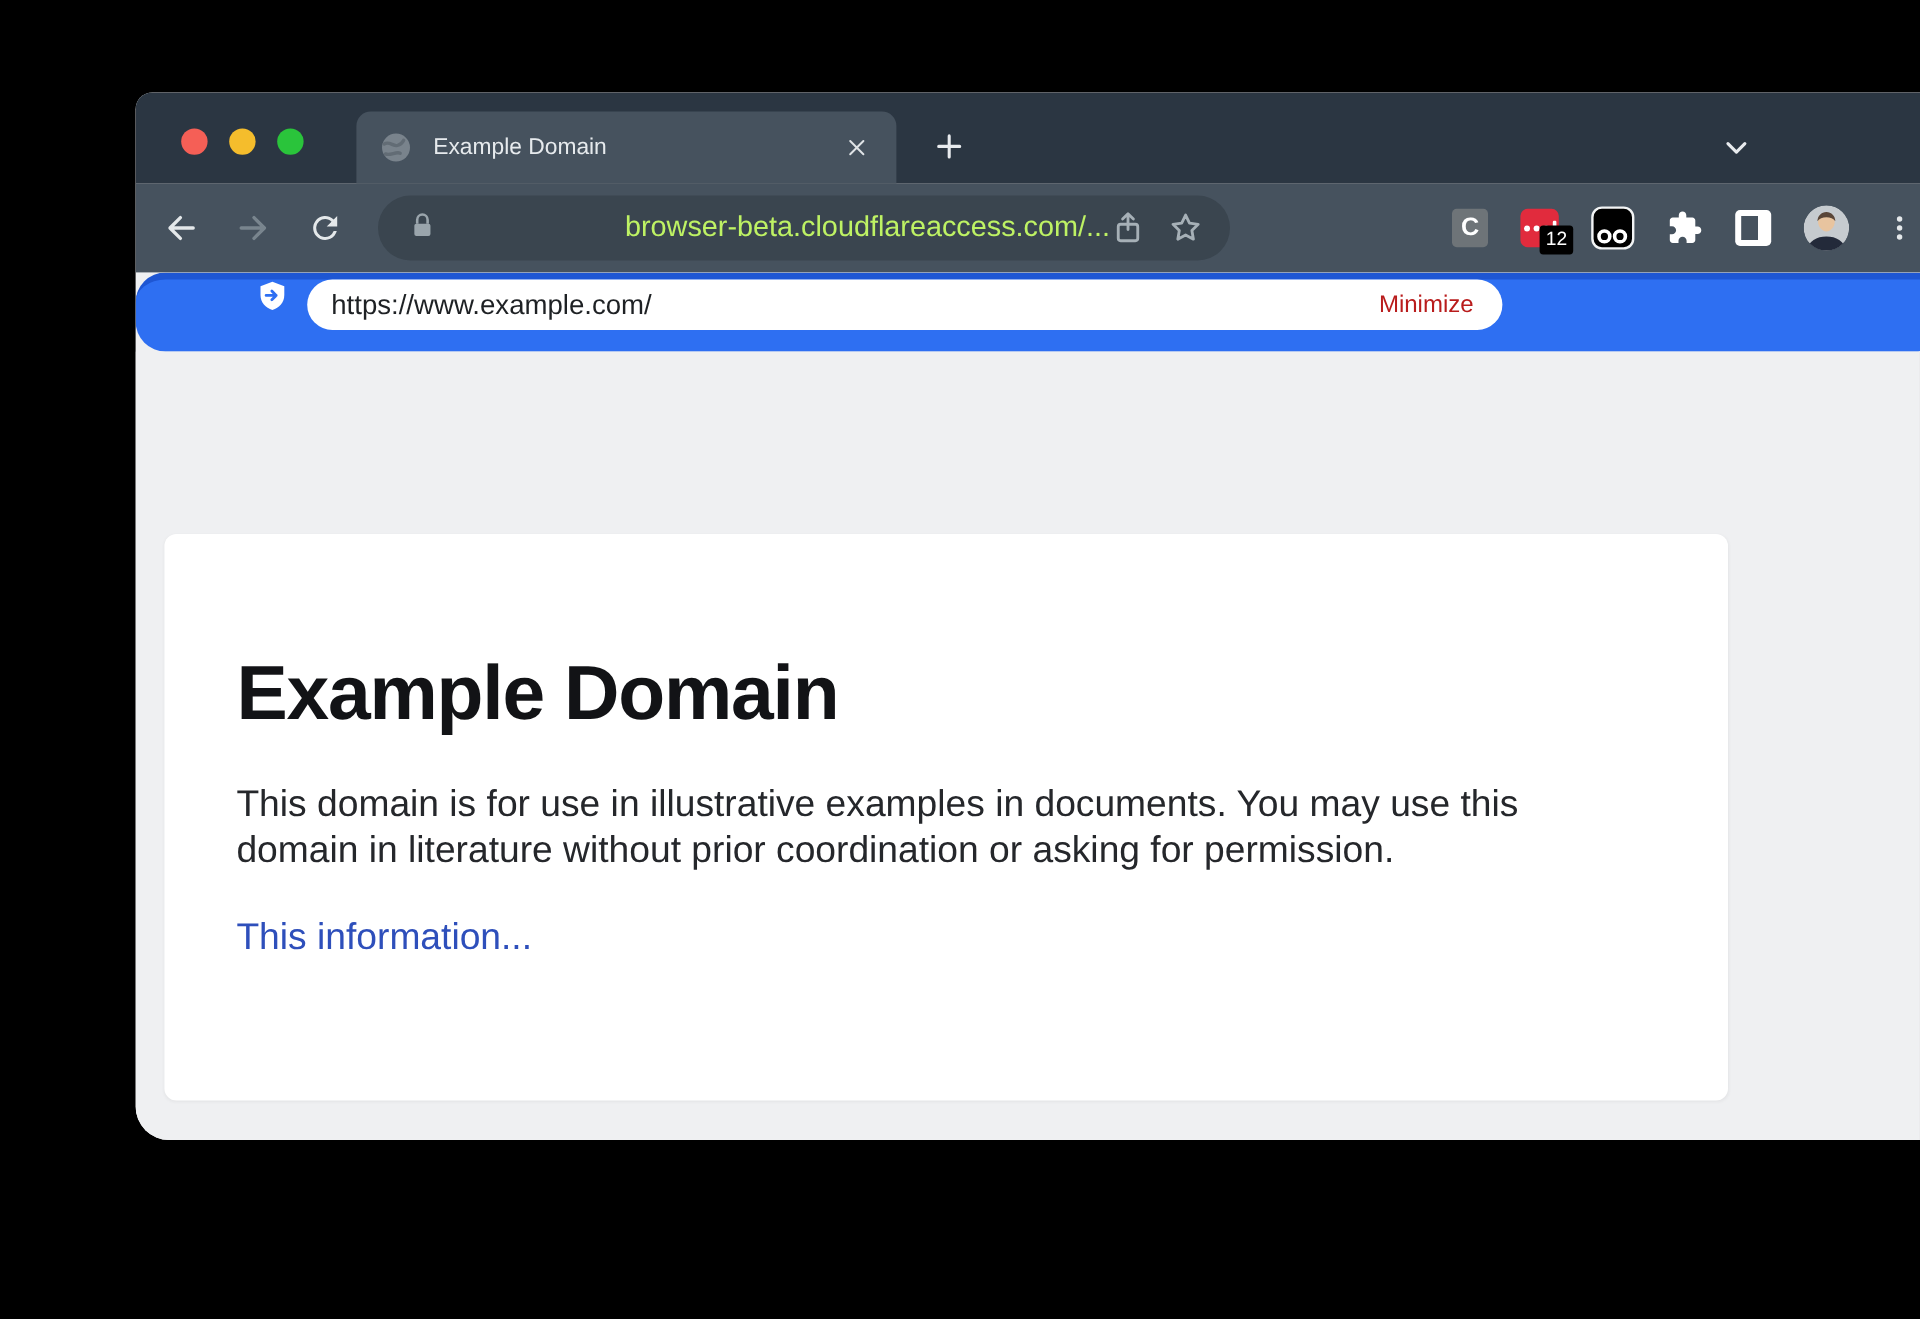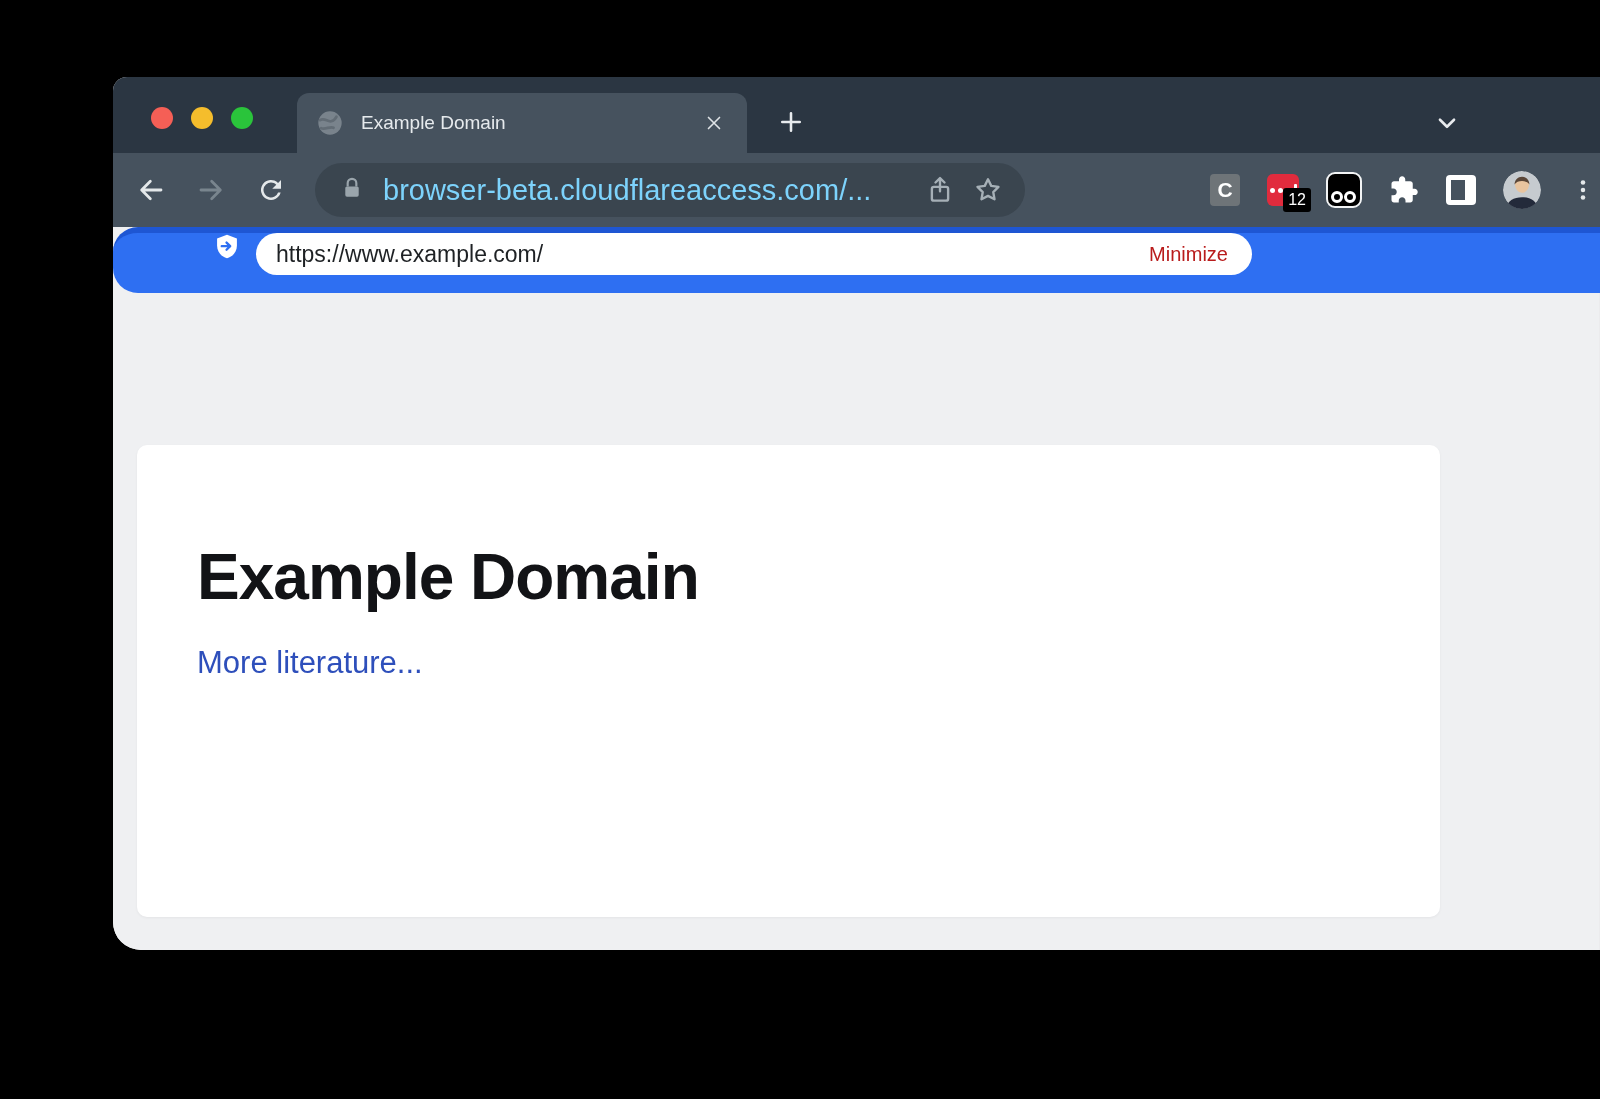--- a/index.html
+++ b/index.html
@@ -34,22 +34,22 @@
 
   
   .toolbar { height: 74px; background: #46525E; flex: none; display: flex; align-items: center;
     padding: 0 29px 0 22px; }
   .nav-btn { width: 32px; height: 32px; flex: none; }
   .nav-btn + .nav-btn { margin-left: 28px; }
 
   .omnibox { margin-left: 28px; width: 710px; height: 54px; background: #3A454F;
     border-radius: 27px; display: flex; align-items: center; padding: 0 22px 0 24px; flex: none;
     cursor: text; }
-  .omnibox .url { flex: 1; margin-left: 14px; color: #7dd3fc; font-size: 29px; font-weight: 500;
-    white-space: nowrap; overflow: hidden; }
+  .omnibox .url { flex: 1; margin-left: 14px; color: #bef264; font-size: 24px; font-weight: 500;
+    white-space: nowrap; overflow: hidden; text-align: right; }
   .omni-icon { width: 30px; height: 30px; flex: none; }
   .omnibox .omni-action + .omni-action { margin-left: 18px; }
 
   .ext-cluster { margin-left: auto; display: flex; align-items: center; gap: 27px; }
   .ext-c { width: 30px; height: 32px; border-radius: 4px; background: #6E7478; color: #fff;
     font-size: 21px; font-weight: bold; display: flex; align-items: center; justify-content: center; }
   .ext-red { position: relative; width: 32px; height: 32px; border-radius: 6px; background: #E12B3D;
     display: flex; align-items: center; justify-content: center; gap: 3px; }
   .ext-red .dot { width: 5px; height: 5px; border-radius: 50%; background: #fff; }
   .ext-red .tick { width: 3px; height: 9px; background: #fff; border-radius: 1px; margin-top: -3px; }
@@ -223,21 +223,22 @@
       </span>
       <div class="banner-pill">
         <span class="banner-url">https://www.example.com/</span>
         <button class="minimize">Minimize</button>
       </div>
     </div>
 
     <div class="content">
       <div class="card">
         <h1 class="page-heading">Example Domain</h1>
-        <a class="page-link">More literature...</a>
+        <p class="page-paragraph">This domain is for use in illustrative examples in documents. You may use this domain in literature without prior coordination or asking for permission.</p>
+        <a class="page-link">This information...</a>
       </div>
       <div class="scrollbar">
         <div class="scroll-thumb"></div>
       </div>
     </div>
 
   </div>
 </div>
 
 </body></html>

